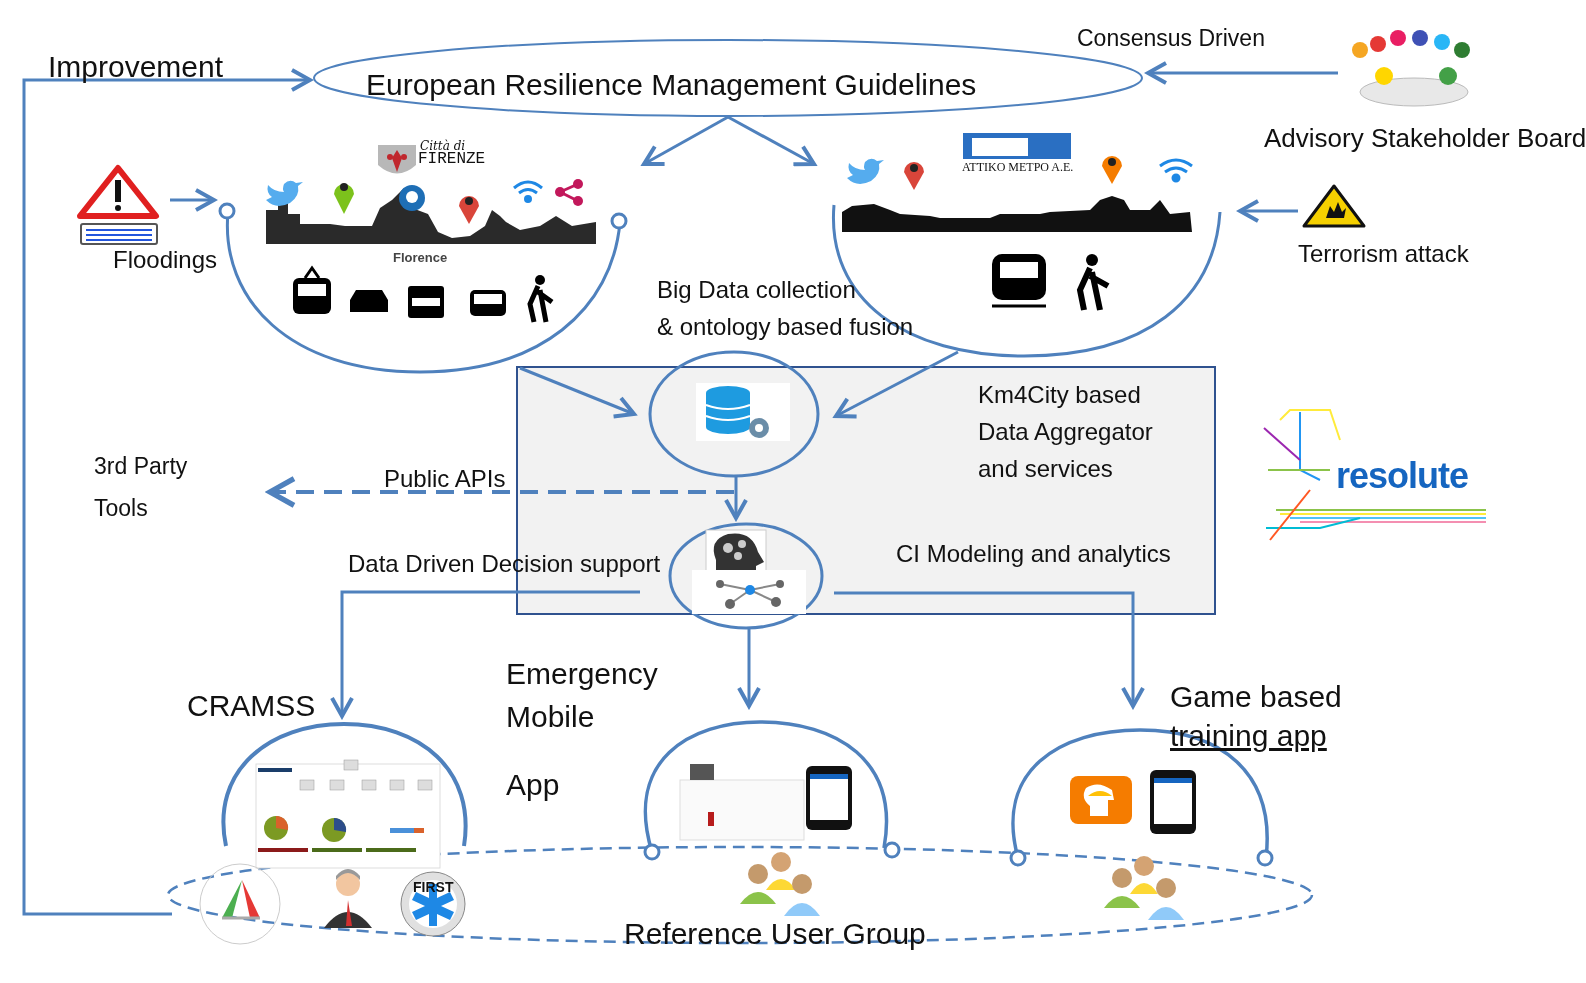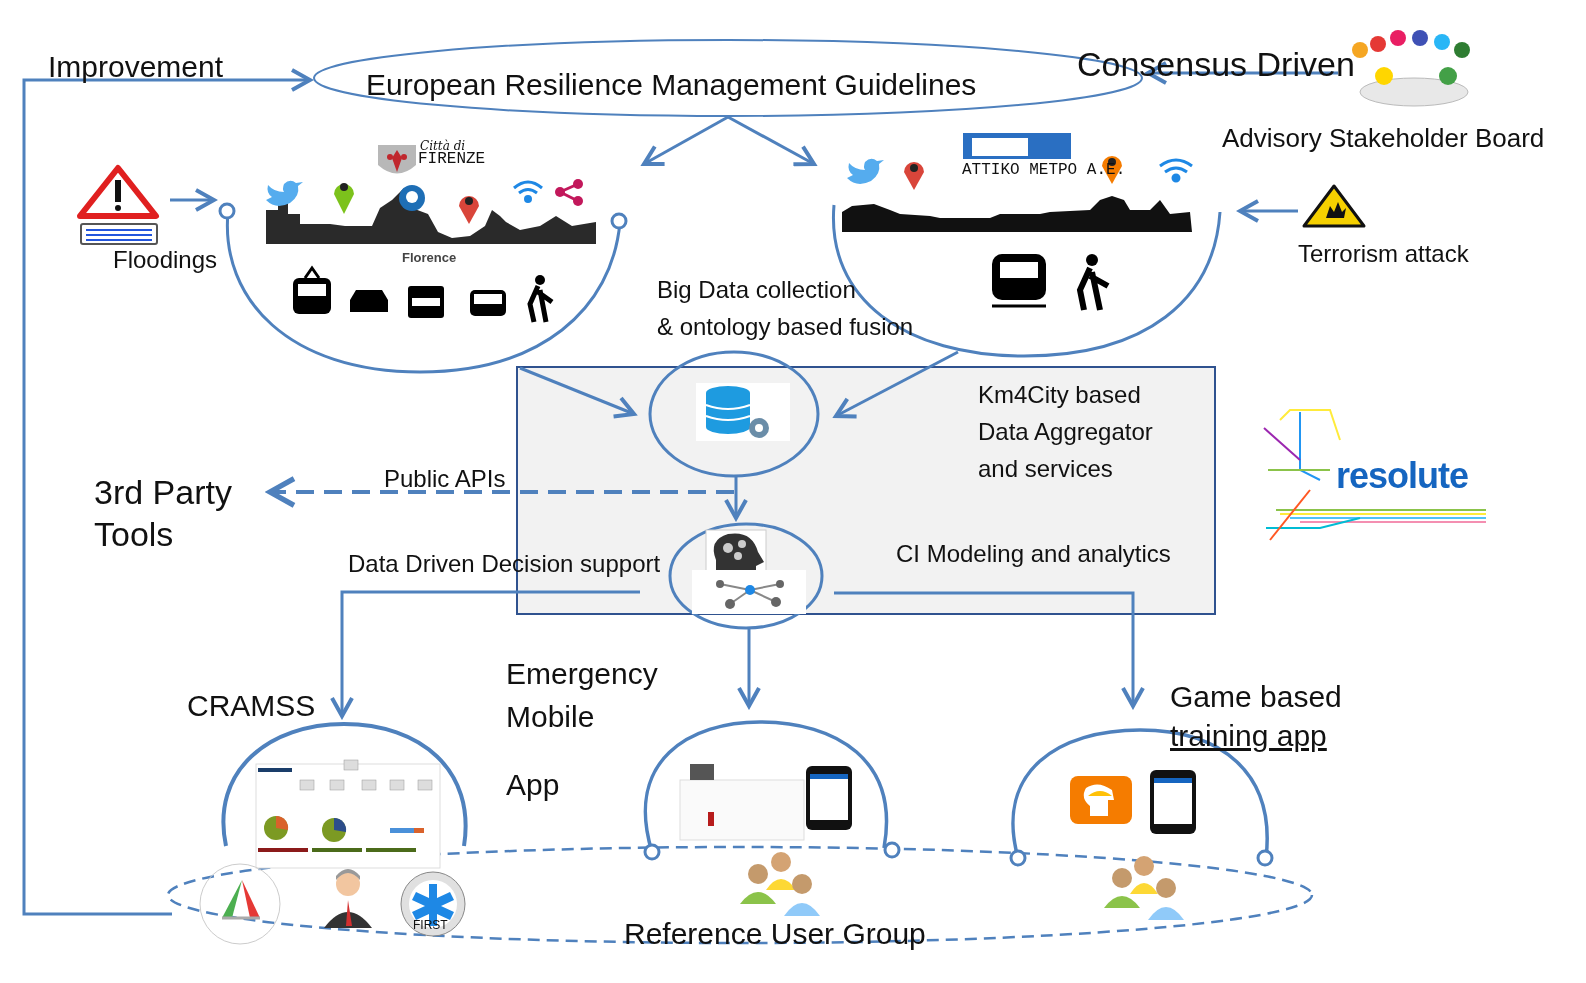--- a/index.html
+++ b/index.html
@@ -1,21 +1,21 @@
 <!DOCTYPE html>
 <html><head>
 <meta charset="utf-8">
 <style>
   html, body { margin:0; padding:0; background:#ffffff; }
   body { width:1586px; height:983px; position:relative; overflow:hidden;
          font-family:"Liberation Sans", "DejaVu Sans", sans-serif; color:#111; }
   svg.canvas { position:absolute; left:0; top:0; }
   .lbl { position:absolute; white-space:nowrap; line-height:1.15; color:#111; }
   .l30 { font-size:30px; }
-  .l28 { font-size:34px;margin-top:20px; }
+  .l28 { font-size:23px; }
   .l26 { font-size:26px; }
   .l24 { font-size:24px;margin-left:48px; }
   .right { }
   .tiny { font-size:12px; font-family:"DejaVu Serif", serif; }
 </style>
 </head>
 <body>
 
 <svg class="canvas" width="1586" height="983" viewBox="0 0 1586 983" xmlns="http://www.w3.org/2000/svg">
   <defs>
@@ -301,30 +301,30 @@
   <g>
     <circle cx="433" cy="904" r="32" fill="#e0e0e0" stroke="#888"></circle>
     <circle cx="433" cy="904" r="24" fill="#fff"></circle>
     <path d="M429,884 L437,884 L437,898 L450,892 L454,900 L441,906 L454,912 L450,920 L437,914 L437,926 L429,926 L429,914 L416,920 L412,912 L425,906 L412,900 L416,892 L429,898 Z" fill="#1e88e5"></path>
   </g>
 </svg>
 
 <div class="lbl l30" style="left:48px; top:50px;">Improvement</div>
 <div class="lbl l30" style="left:366px; top:68px;">European Resilience Management Guidelines</div>
 <div class="lbl l28" style="left:1077px; top:25px;">Consensus Driven</div>
-<div class="lbl l26" style="left:1222px; top:124px;">Advisory Stakeholder Board</div>
+<div class="lbl l26" style="left:1264px; top:124px;">Advisory Stakeholder Board</div>
 <div class="lbl l24" style="left:65px; top:246px;">Floodings</div>
 <div class="lbl l24" style="left:1250px; top:240px;">Terrorism attack</div>
 <div class="lbl l24" style="left:609px; top:276px;">Big Data collection</div>
 <div class="lbl l24" style="left:609px; top:313px;">&amp; ontology based fusion</div>
 
 <div class="lbl tiny" style="left:420px; top:140px; font-style:italic;">Città di</div>
 <div class="lbl" style="left:418px; top:150px; font-size:16px; font-family:Liberation Mono, monospace;">FIRENZE</div>
-<div class="lbl" style="left:393px; top:251px; font-size:13px; font-weight:bold; color:#444;margin-left:9px;">Florence</div>
-<div class="lbl" style="left:962px; top:161px; font-size:16px; font-family:Liberation Mono, monospace;">ATTIKO METPO A.E.</div>
+<div class="lbl" style="left:393px; top:251px; font-size:13px; font-weight:bold; color:#444;">Florence</div>
+<div class="lbl" style="left:962px; top:161px; font-size:12px; font-family:Liberation Serif, serif;">ATTIKO METPO A.E.</div>
 
 <div class="lbl l24 right" style="left:930px; top:381px; width:230px;">Km4City based</div>
 <div class="lbl l24 right" style="left:930px; top:418px; width:230px;">Data Aggregator</div>
 <div class="lbl l24 right" style="left:930px; top:455px; width:230px;">and services</div>
 <div class="lbl l24" style="left:848px; top:540px;">CI Modeling  and analytics</div>
 
 <div class="lbl l28" style="left:94px; top:453px;">3rd Party</div>
 <div class="lbl l28" style="left:94px; top:495px;">Tools</div>
 <div class="lbl l24" style="left:336px; top:465px;">Public APIs</div>
 <div class="lbl l24" style="left:300px; top:550px;">Data Driven Decision support</div>
@@ -332,13 +332,13 @@
 <div class="lbl l30" style="left:187px; top:689px;">CRAMSS</div>
 <div class="lbl l30" style="left:506px; top:657px;">Emergency</div>
 <div class="lbl l30" style="left:506px; top:700px;">Mobile</div>
 <div class="lbl l30" style="left:506px; top:768px;">App</div>
 <div class="lbl l30" style="left:1170px; top:680px;">Game based</div>
 <div class="lbl l30" style="left:1170px; top:719px;text-decoration:underline;">training app</div>
 
 <div class="lbl l30" style="left:624px; top:917px;">Reference User Group</div>
 
 <div class="lbl" style="left:1336px; top:455px; font-size:36px; font-weight:bold; color:#1565c0; letter-spacing:-1px;">resolute</div>
-<div class="lbl" style="left:413px; top:879px; font-size:12px; font-weight:normal;margin-top:40px;">FIRST</div>
+<div class="lbl" style="left:413px; top:879px; font-size:14px; font-weight:bold;">FIRST</div>
 
 </body></html>

